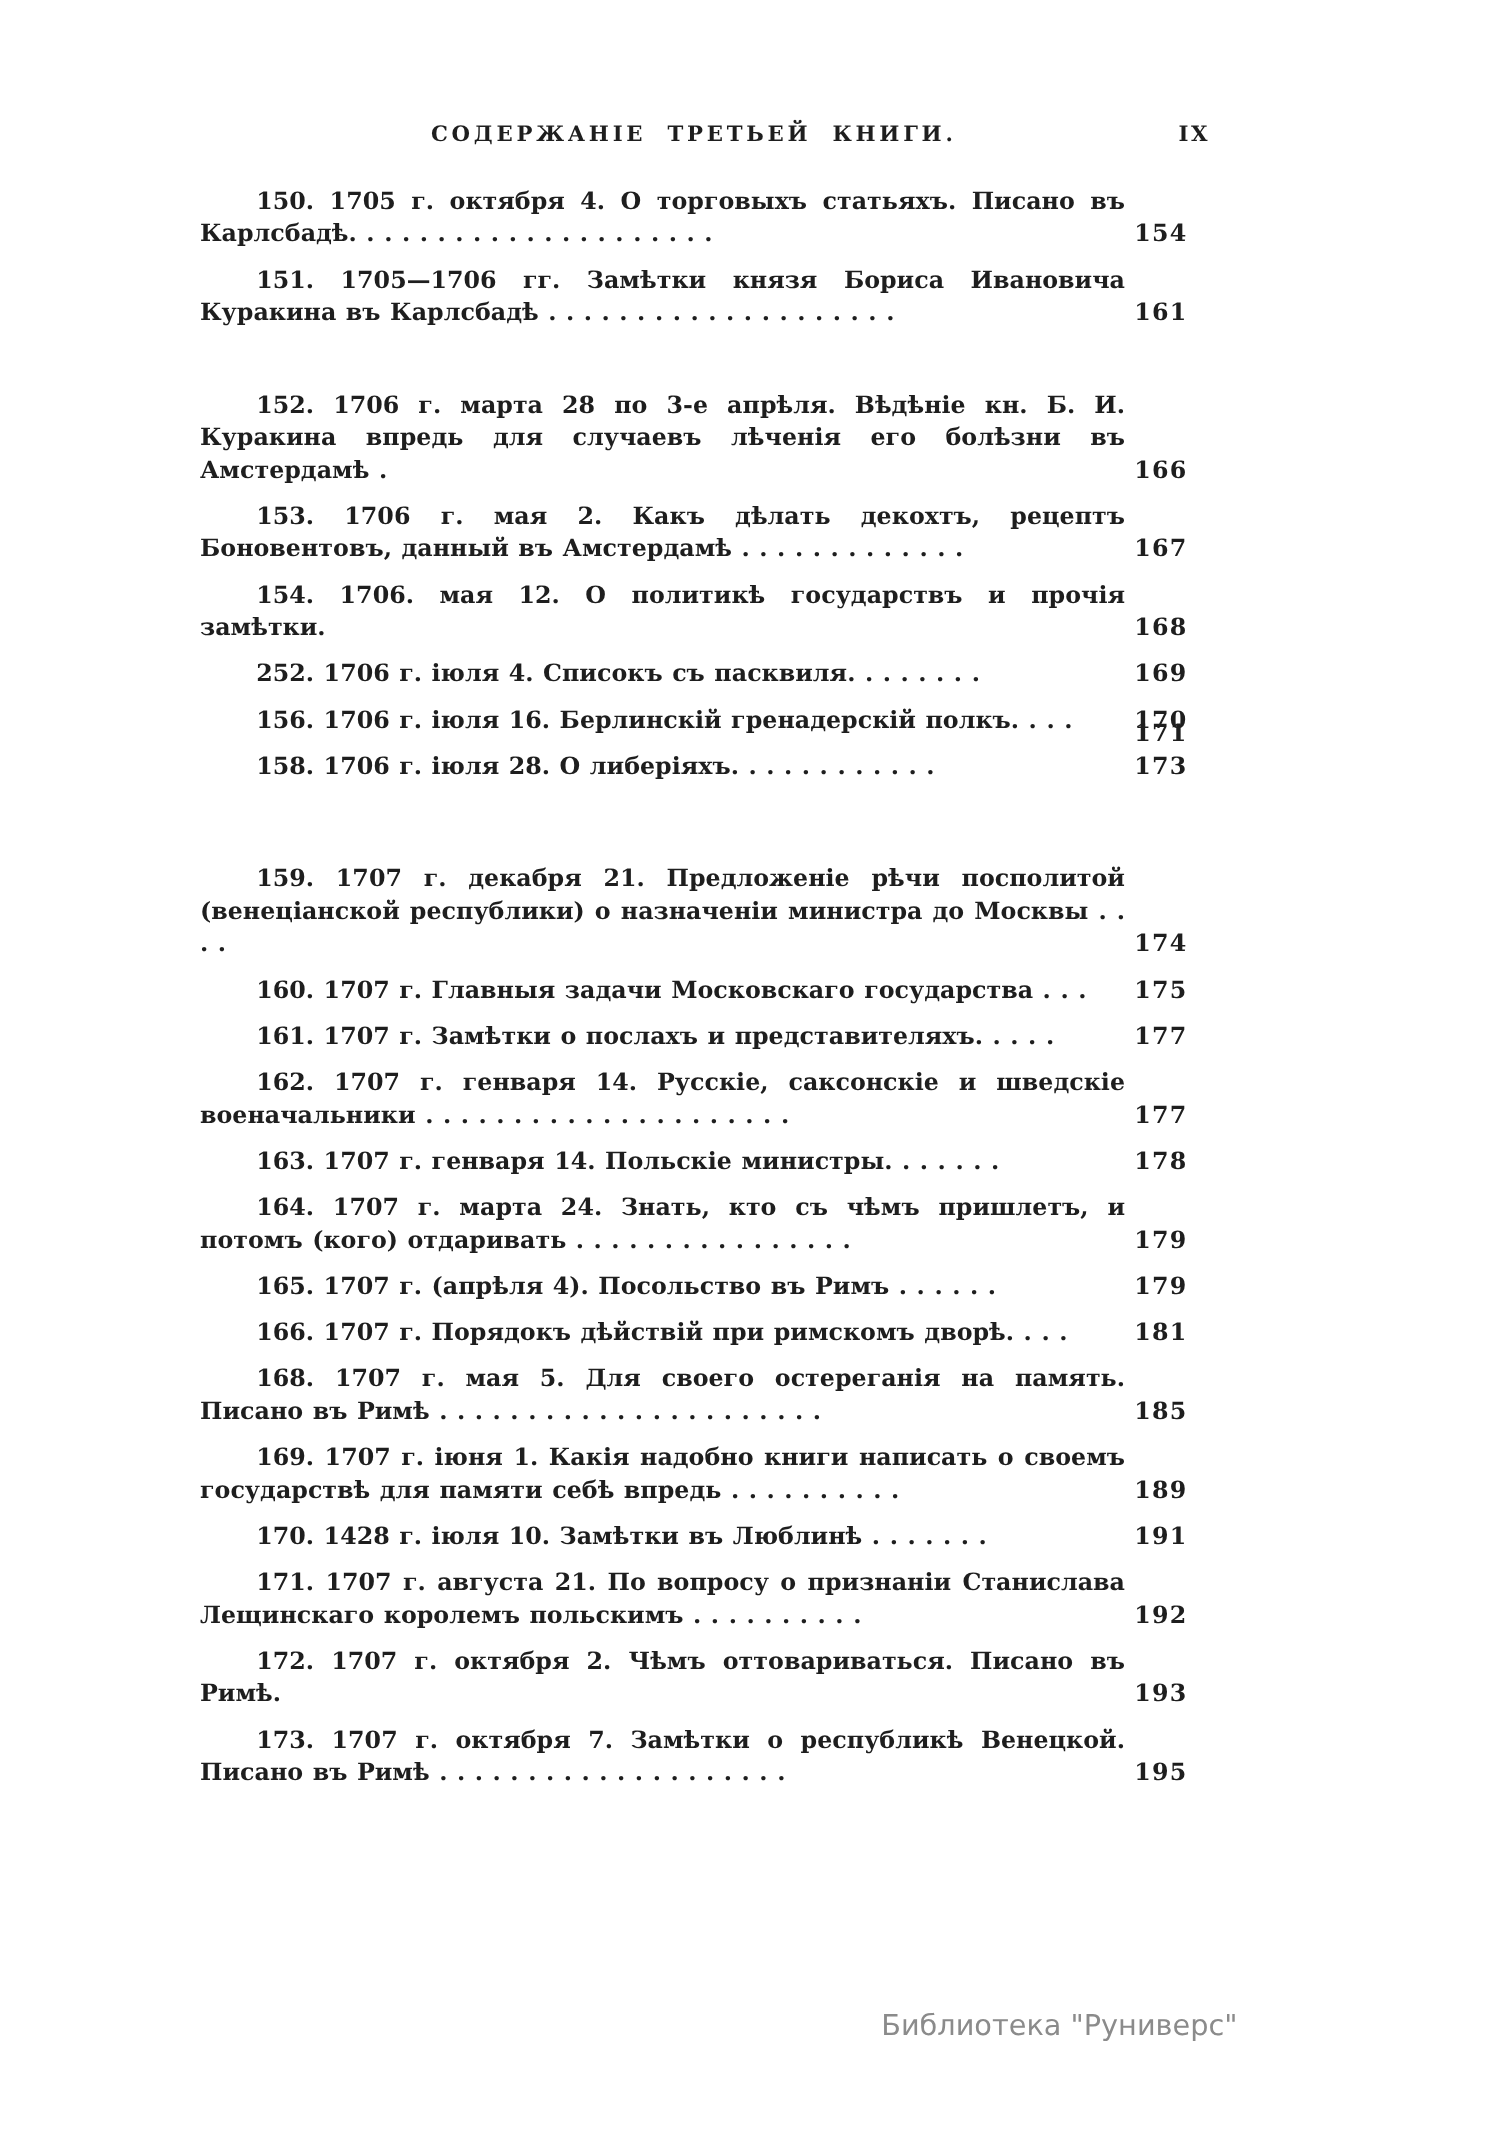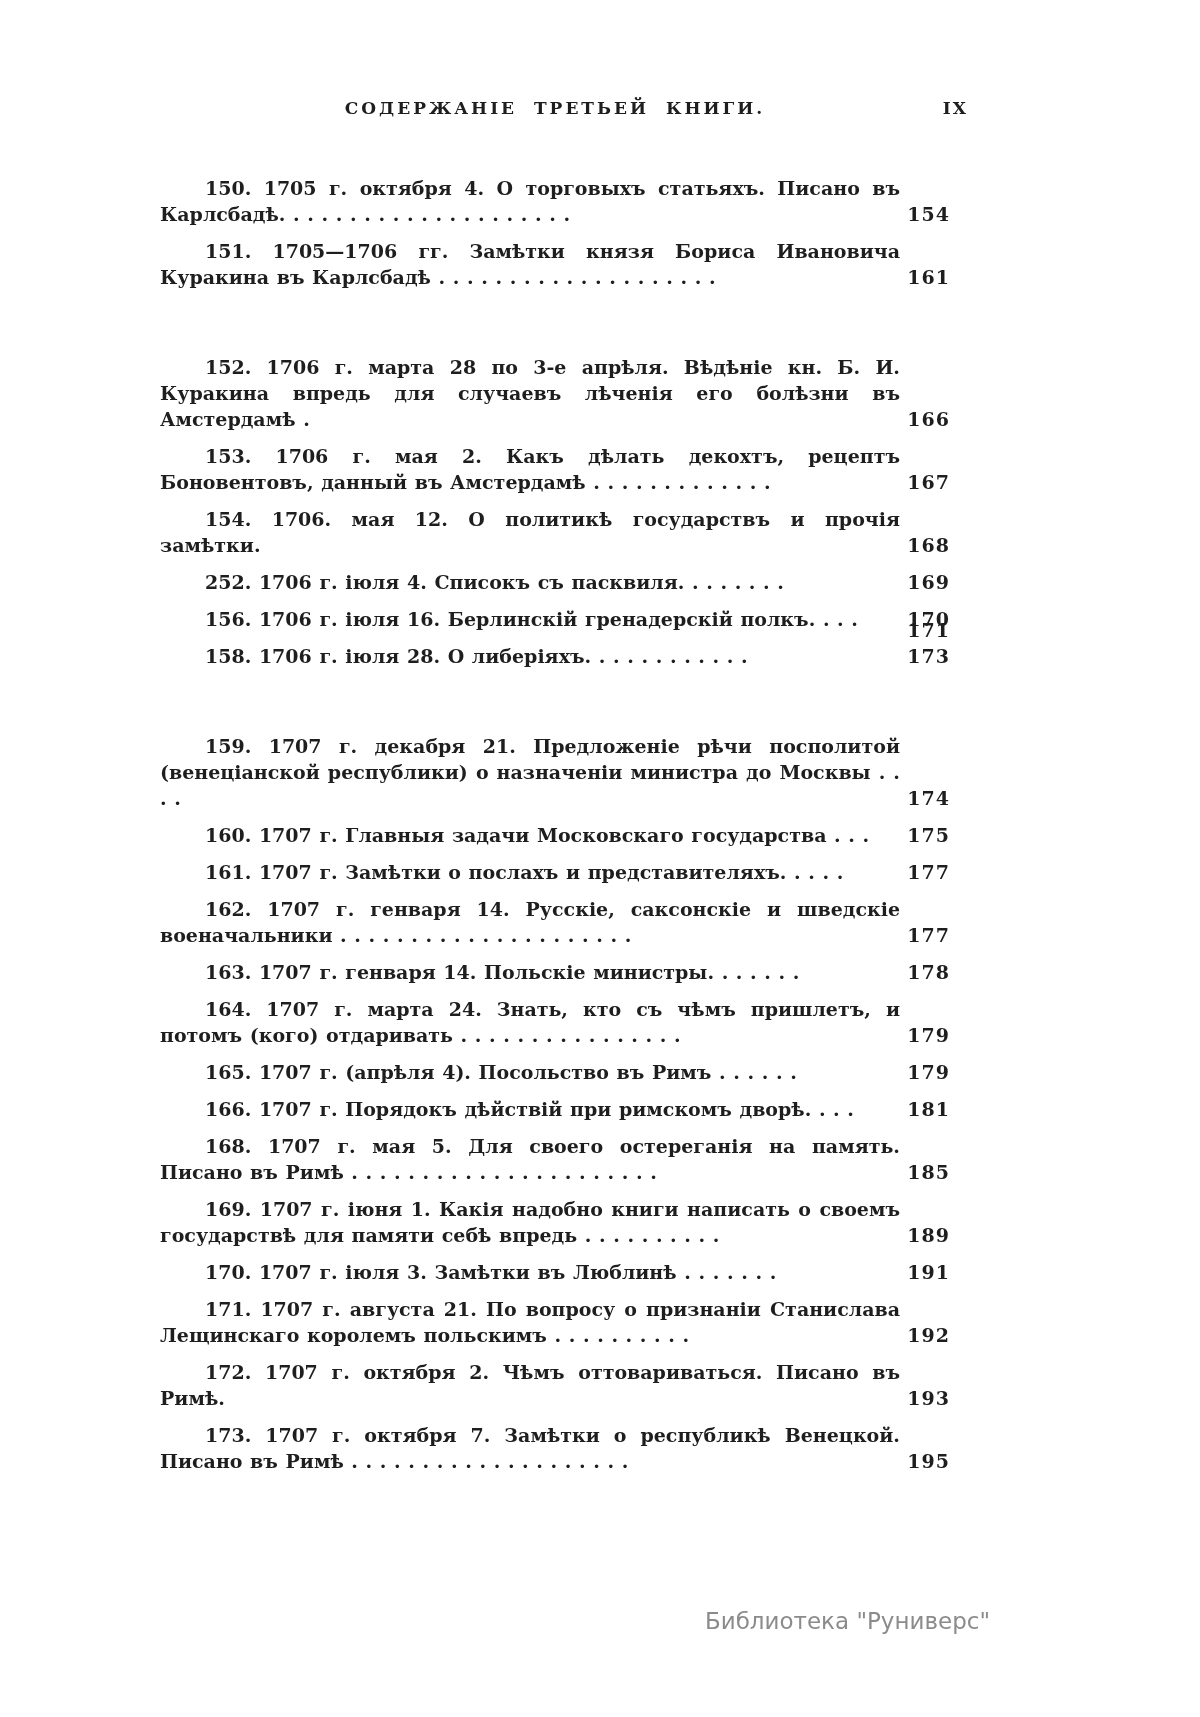--- a/index.html
+++ b/index.html
@@ -22,31 +22,31 @@
     right: 250px;
     top: 98px;
   }
   .header {
     position: relative;
     text-align: center;
     font-weight: 700;
     font-size: 17px;
     letter-spacing: 3px;
     word-spacing: 8px;
-    margin-bottom: 57px;
+    margin-bottom: 30px;
     white-space: nowrap;
   }
   .folio {
     position: absolute;
     right: -18px;
     top: 0;
     letter-spacing: 2px;
     word-spacing: normal;
   }
-  .toc-group + .toc-group.gap-large { margin-top: 64px; }
+  .toc-group + .toc-group.gap-large { margin-top: 48px; }
   .toc-group + .toc-group.gap-medium { margin-top: 64px; }
   .entry {
     position: relative;
     font-size: 19px;
     font-weight: 700;
     line-height: 26px;
     text-align: justify;
     text-indent: 45px;
     padding-right: 50px;
     margin-bottom: 11px;
@@ -98,21 +98,21 @@
           <div class="entry"><span class="entry-text">159. 1707 г. декабря 21. Предложеніе рѣчи посполитой (венеціанской республики) о назначеніи министра до Москвы . . . .</span><span class="entry-page">174</span></div>
           <div class="entry"><span class="entry-text">160. 1707 г. Главныя задачи Московскаго государства . . .</span><span class="entry-page">175</span></div>
           <div class="entry"><span class="entry-text">161. 1707 г. Замѣтки о послахъ и представителяхъ. . . . .</span><span class="entry-page">177</span></div>
           <div class="entry"><span class="entry-text">162. 1707 г. генваря 14. Русскіе, саксонскіе и шведскіе военачальники . . . . . . . . . . . . . . . . . . . . .</span><span class="entry-page">177</span></div>
           <div class="entry"><span class="entry-text">163. 1707 г. генваря 14. Польскіе министры. . . . . . .</span><span class="entry-page">178</span></div>
           <div class="entry"><span class="entry-text">164. 1707 г. марта 24. Знать, кто съ чѣмъ пришлетъ, и потомъ (кого) отдаривать . . . . . . . . . . . . . . . .</span><span class="entry-page">179</span></div>
           <div class="entry"><span class="entry-text">165. 1707 г. (апрѣля 4). Посольство въ Римъ . . . . . .</span><span class="entry-page">179</span></div>
           <div class="entry"><span class="entry-text">166. 1707 г. Порядокъ дѣйствій при римскомъ дворѣ. . . .</span><span class="entry-page">181</span></div>
           <div class="entry"><span class="entry-text">168. 1707 г. мая 5. Для своего остереганія на память. Писано въ Римѣ . . . . . . . . . . . . . . . . . . . . . .</span><span class="entry-page">185</span></div>
           <div class="entry"><span class="entry-text">169. 1707 г. іюня 1. Какія надобно книги написать о своемъ государствѣ для памяти себѣ впредь . . . . . . . . . .</span><span class="entry-page">189</span></div>
-          <div class="entry"><span class="entry-text">170. 1707 г. іюля 3. Замѣтки въ Люблинѣ . . . . . . .</span><span class="entry-page">191</span></div>
+          <div class="entry"><span class="entry-text">170. 1428 г. іюля 10. Замѣтки въ Люблинѣ . . . . . . .</span><span class="entry-page">191</span></div>
           <div class="entry"><span class="entry-text">171. 1707 г. августа 21. По вопросу о признаніи Станислава Лещинскаго королемъ польскимъ . . . . . . . . . .</span><span class="entry-page">192</span></div>
           <div class="entry"><span class="entry-text">172. 1707 г. октября 2. Чѣмъ оттовариваться. Писано въ Римѣ.</span><span class="entry-page">193</span></div>
           <div class="entry"><span class="entry-text">173. 1707 г. октября 7. Замѣтки о республикѣ Венецкой. Писано въ Римѣ . . . . . . . . . . . . . . . . . . . .</span><span class="entry-page">195</span></div>
         </div>
       </div>
   </div>
   <div class="watermark">Библиотека "Руниверс"</div>
 </div>
 
 </body></html>

